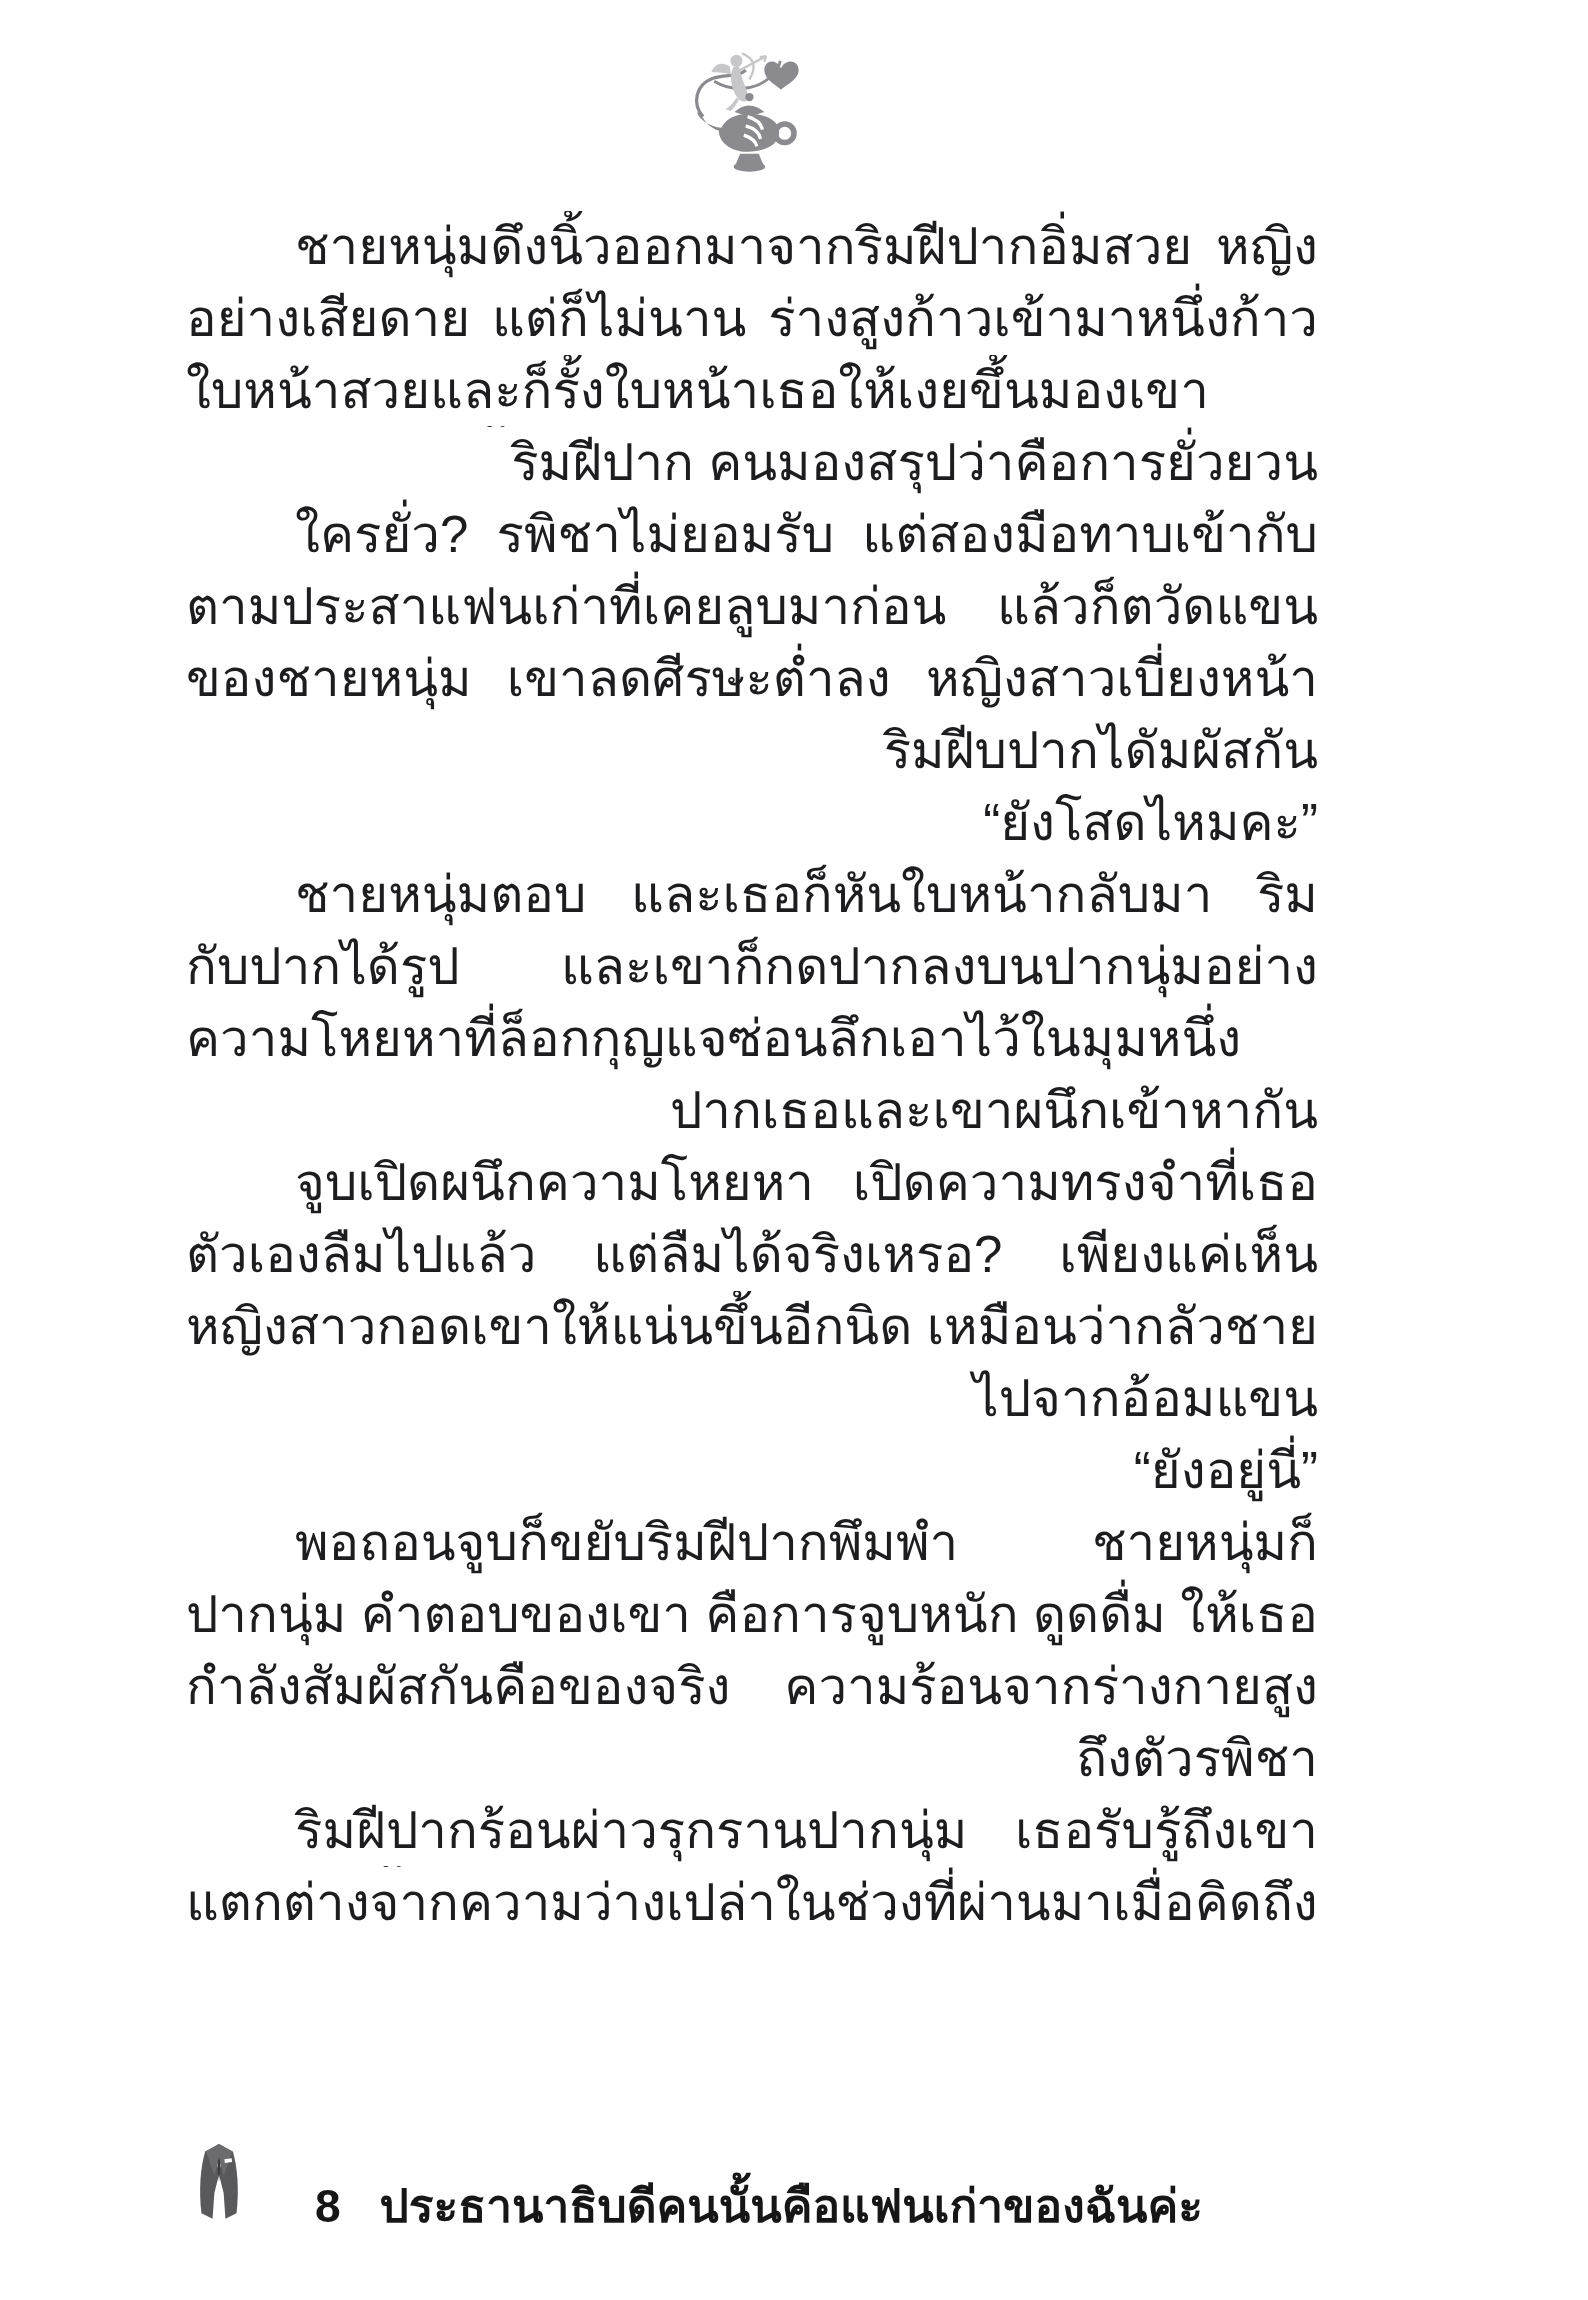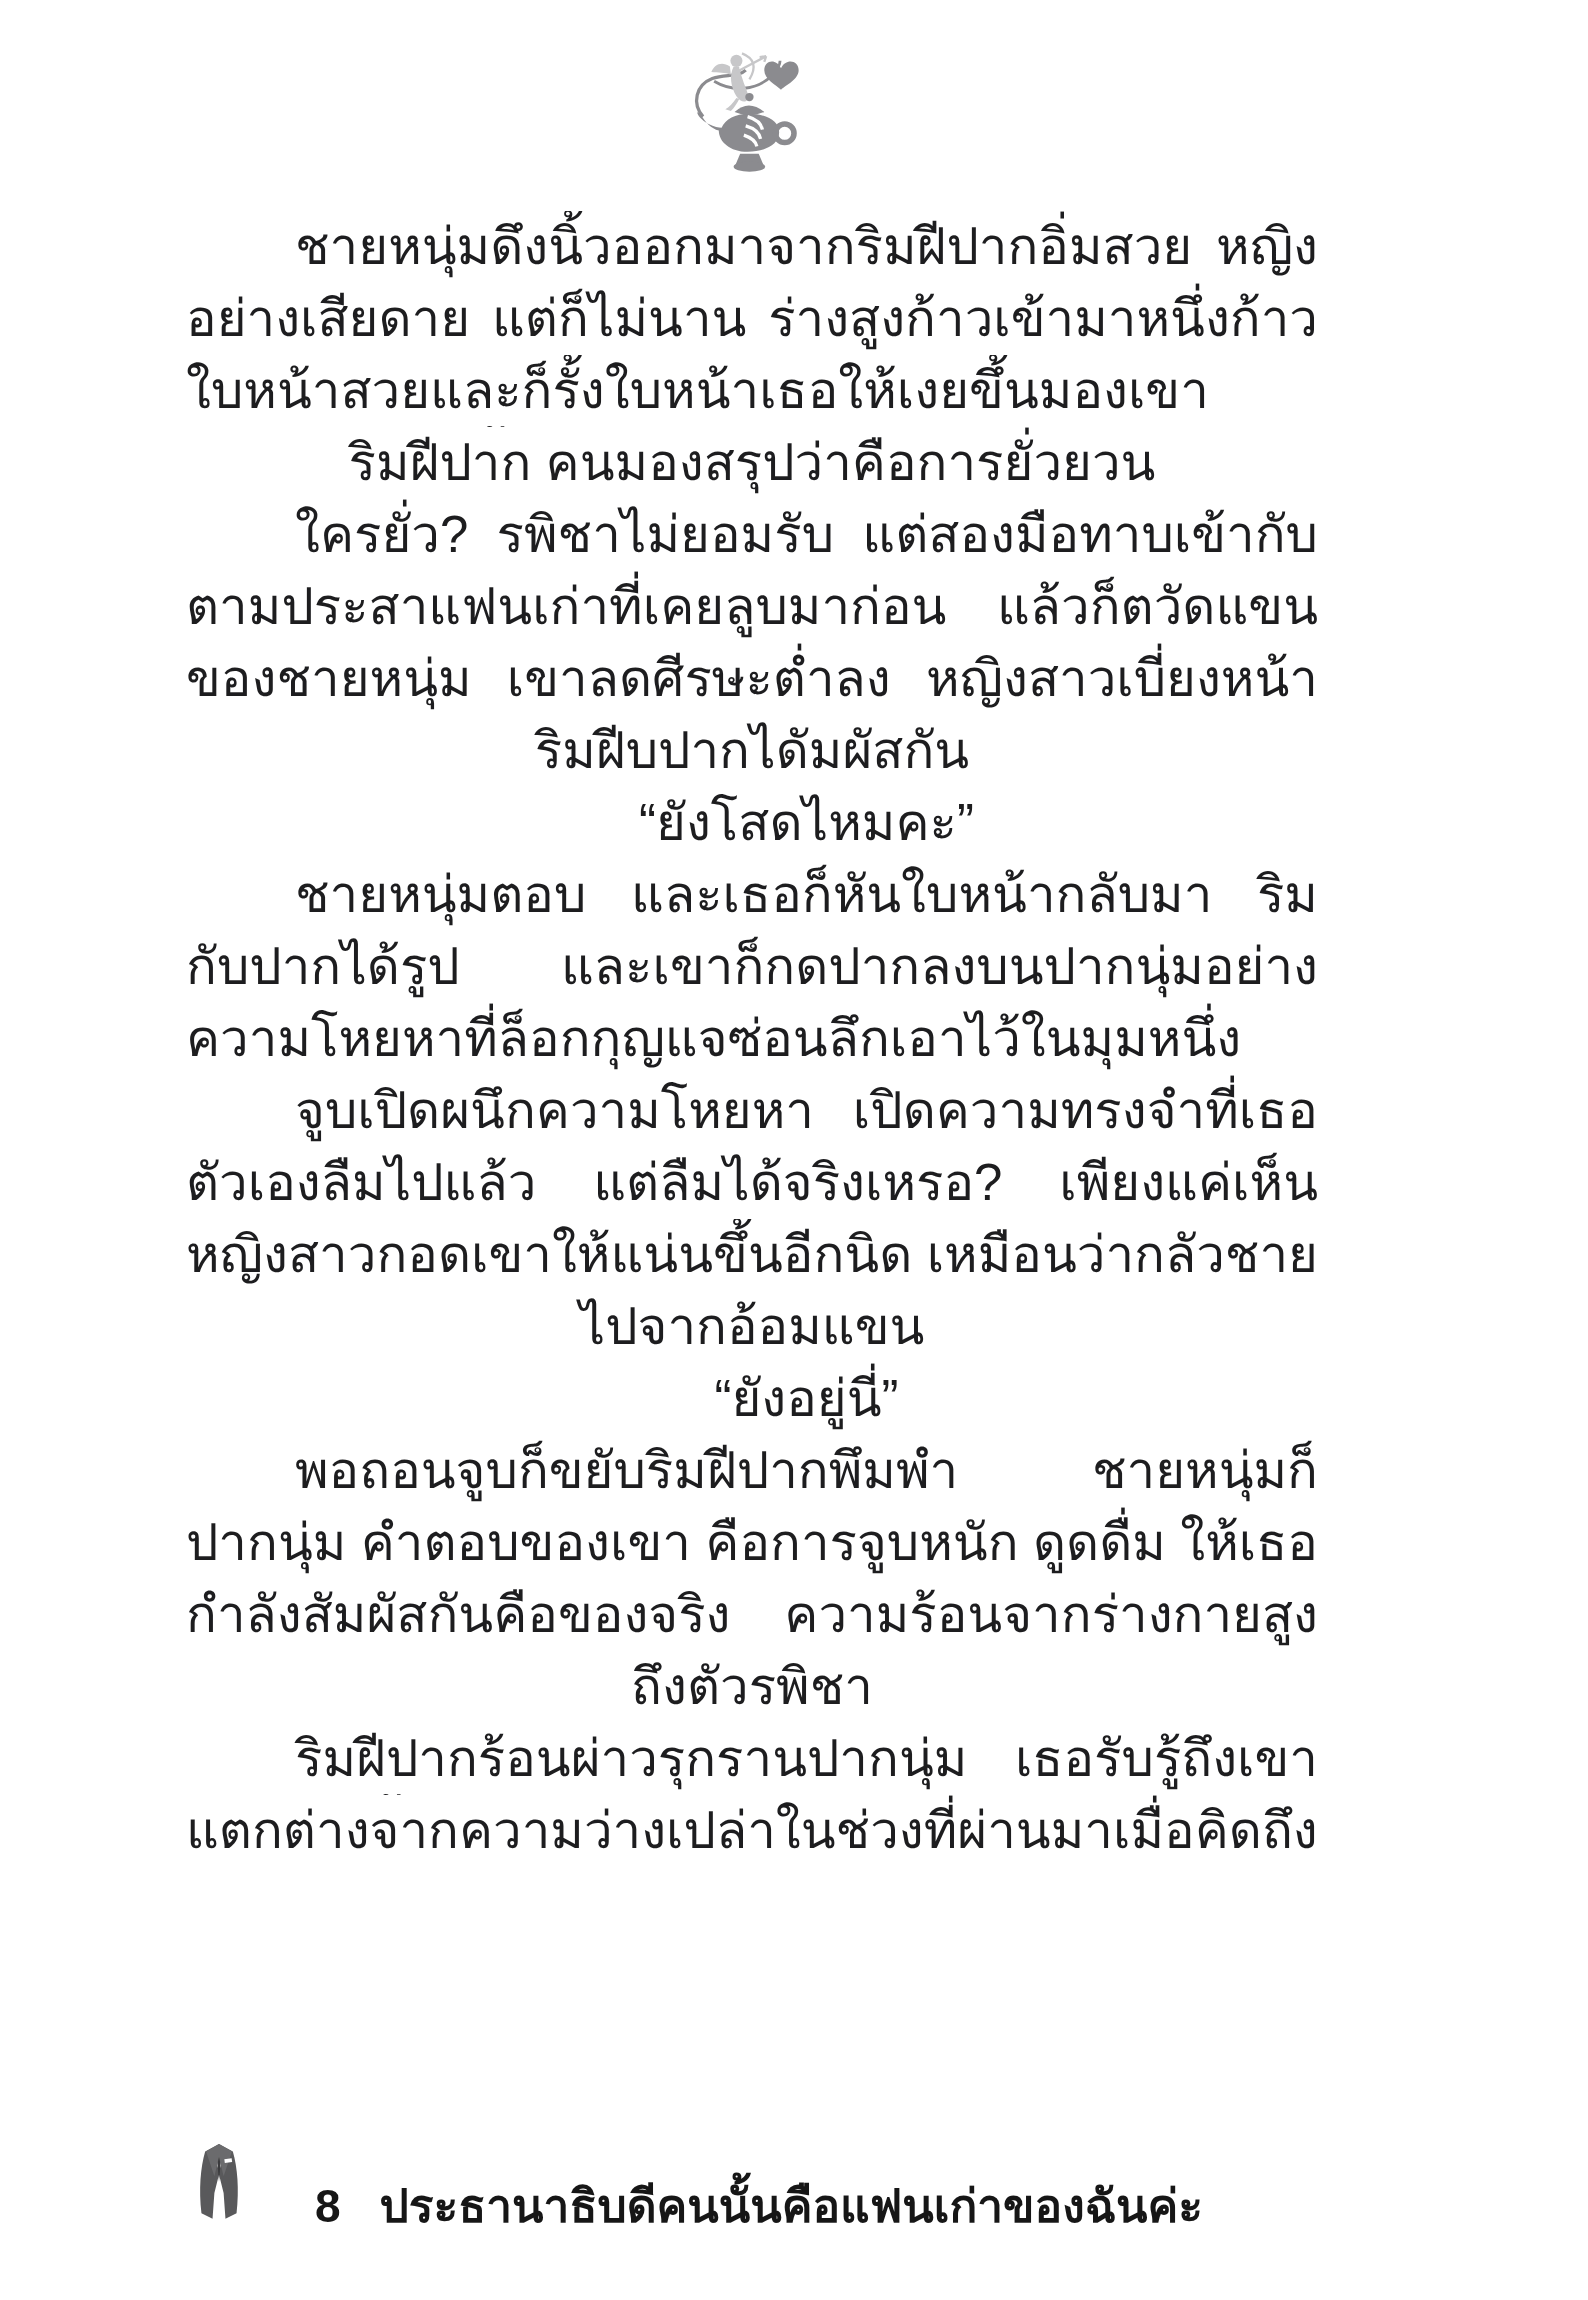--- a/index.html
+++ b/index.html
@@ -14,21 +14,21 @@
   .ornament {
     position:absolute; left:690px; top:46px; width:117px; height:130px;
   }
   
   .text-block {
     position:absolute; left:186px; top:211px; width:1132px;
   }
   .line {
     height:72px; line-height:72px; font-size:51px;
     white-space:nowrap; overflow:visible;
-    text-align:center; letter-spacing:0;
+    text-align:right; letter-spacing:0;
   }
   .line.fill { white-space:normal; text-align:justify; text-align-last:justify; overflow:hidden; }
   .line.indent { padding-left:109px; }
   .line.indent.fill { padding-left:0; text-indent:109px; }
   
   .suit-icon { position:absolute; left:195px; top:2139px; width:48px; height:82px; }
   .footer-text {
     position:absolute; left:315px; top:2176px; height:59px;
     display:flex; align-items:center; gap:39px;
     font-size:46px; font-weight:bold; color:#161616;
@@ -90,20 +90,21 @@
 
       <div class="line indent">“ยังโสดไหมคะ”</div>
 
 
       <div class="line indent fill">ชายหนุ่มตอบ และเธอก็หันใบหน้ากลับมา ริมฝีปากเฉียดผ่าน</div>
 
       <div class="line fill">กับปากได้รูป และเขาก็กดปากลงบนปากนุ่มอย่างรวดเร็ว กล่องของ</div>
 
       <div class="line fill">ความโหยหาที่ล็อกกุญแจซ่อนลึกเอาไว้ในมุมหนึ่งของหัวใจถูกเปิด</div>
 
+      <div class="line">ปากเธอและเขาผนึกเข้าหากัน</div>
 
       <div class="line indent fill">จูบเปิดผนึกความโหยหา เปิดความทรงจำที่เธอพยายามคิดว่า</div>
 
       <div class="line fill">ตัวเองลืมไปแล้ว แต่ลืมได้จริงเหรอ? เพียงแค่เห็นหน้า เธอก็ยิ่งเมามาย</div>
 
       <div class="line fill">หญิงสาวกอดเขาให้แน่นขึ้นอีกนิด เหมือนว่ากลัวชายหนุ่มจะเลือนหาย</div>
 
       <div class="line">ไปจากอ้อมแขน</div>
 
       <div class="line indent">“ยังอยู่นี่”</div>

